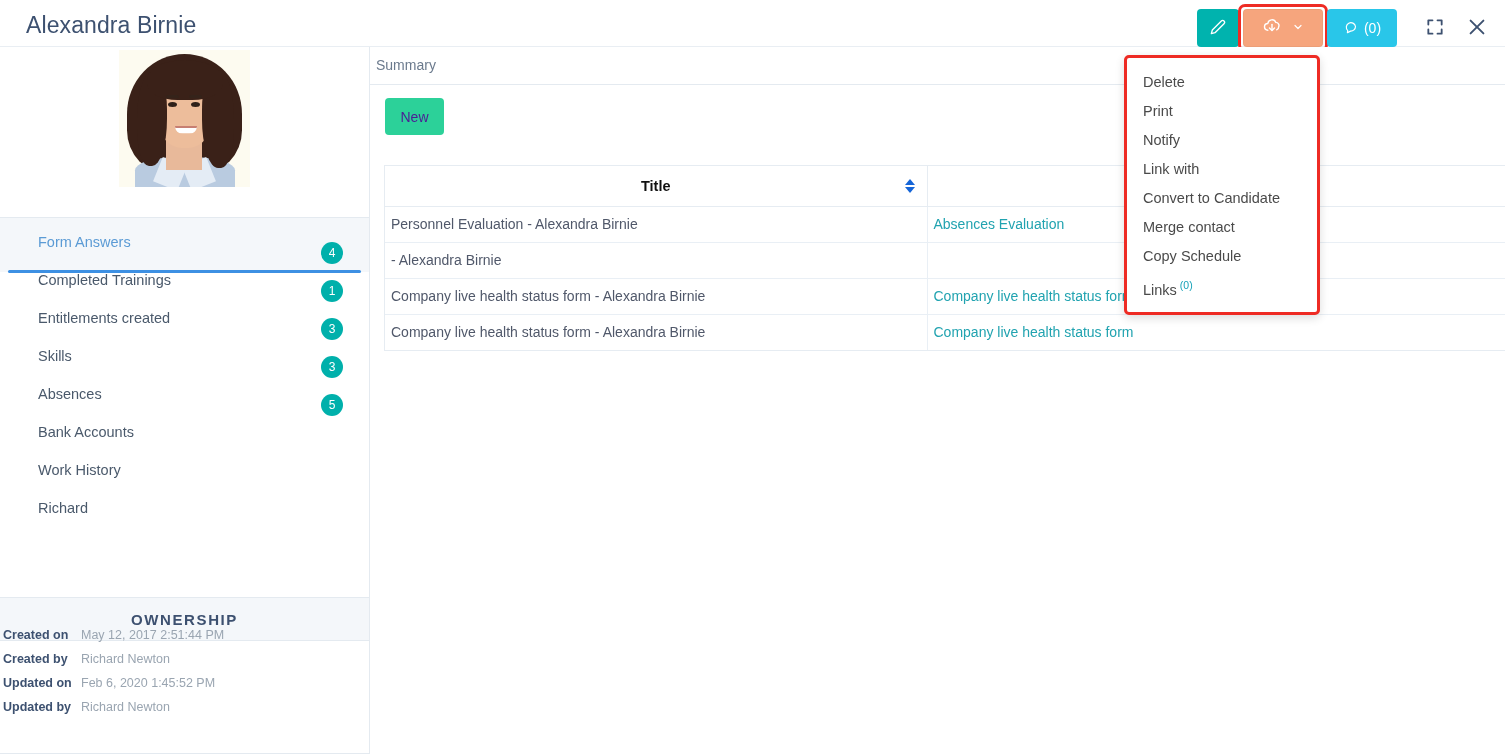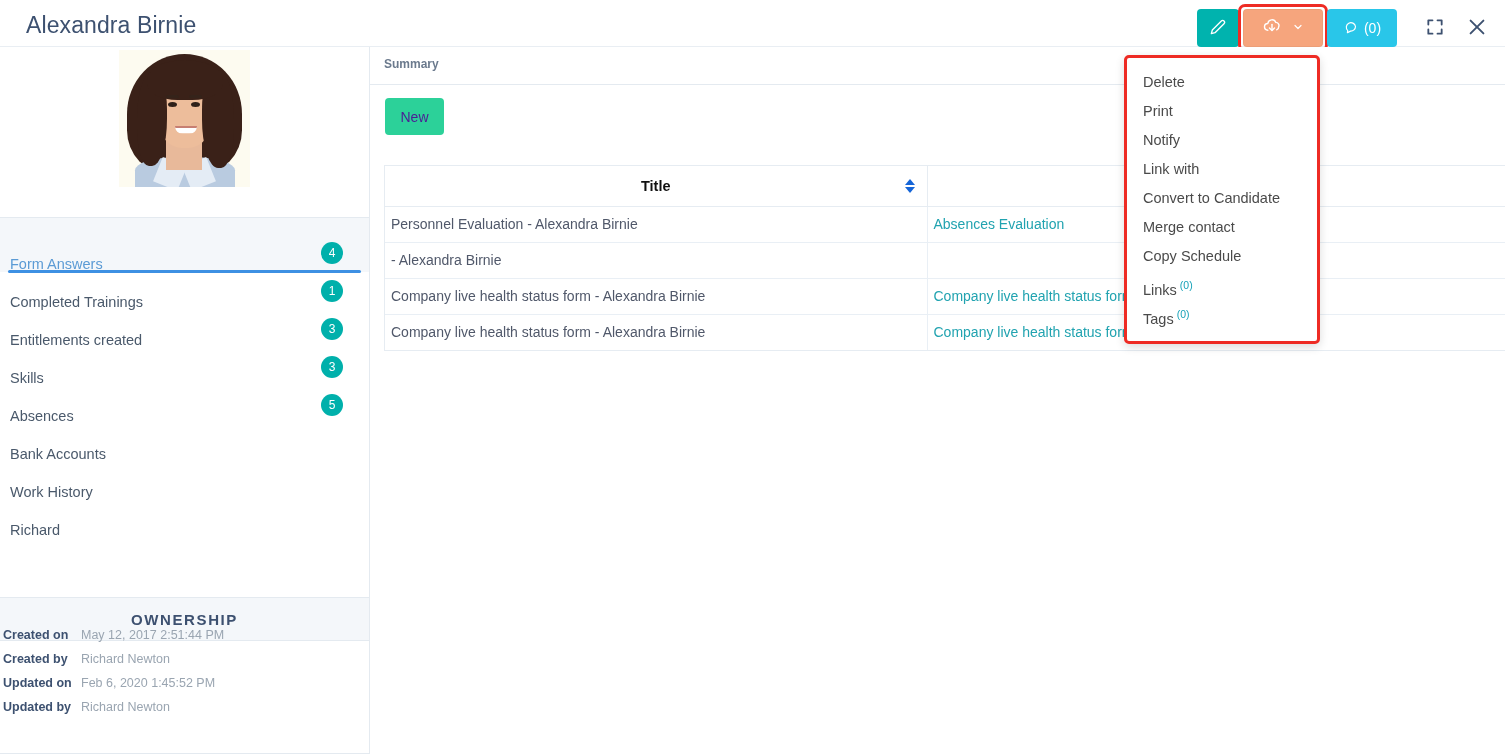--- a/index.html
+++ b/index.html
@@ -98,22 +98,22 @@
 
   .section-head {
     height: 44px; background: #f4f7fa; border-top: 1px solid #e4eaf0; border-bottom: 1px solid #e4eaf0;
     display: flex; align-items: center; justify-content: center;
     font-size: 15px; letter-spacing: 1.6px; color: #3d5170; font-weight: 700; margin-top: 28px;
   }
   #relations-head { position: absolute; top: 142px; left: 0; width: 369px; }
 
   #relations-list { position: absolute; top: 187px; left: 0; width: 369px; }
   .rel-item {
-    position: relative; height: 38px; display: flex; align-items: flex-end;
-    padding: 0 10px; cursor: pointer;
+    position: relative; height: 38px; display: flex; align-items: flex-start;
+    padding: 0 38px; cursor: pointer;
   }
   .rel-label { font-size: 14.5px; color: #4a596b; }
   .rel-item.active { background: #f4f7fa; border-radius: 5px 5px 0 0; }
   .rel-item.active .rel-label { color: #5b9bd5; }
   .rel-item.active::after {
     content: ""; position: absolute; left: 8px; right: 8px; bottom: -1px;
     height: 3px; background: #3d90e3; border-radius: 2px;
   }
   .rel-badge {
     position: absolute; right: 26px; top: 50%; transform: translateY(-50%);
@@ -128,21 +128,21 @@
   .own-key { width: 78px; font-size: 12.5px; color: #3d5170; font-weight: 700; }
   .own-val { font-size: 12.5px; color: #9aa5b1; }
   #sidebar-bottom-rule {
     position: absolute; left: 0; bottom: 0; width: 369px; height: 1px; background: #e4eaf0;
   }
 
   
   #main { position: absolute; left: 370px; top: 47px; width: 1135px; height: 707px; background: #fff; }
   #tabbar { position: absolute; left: 0; top: 0; width: 1135px; height: 38px; border-bottom: 1px solid #e4eaf0; }
   #tab-summary {
-    position: absolute; left: 14px; top: 10px; font-size: 12px; color: #6b7a8d; cursor: pointer; font-weight: bold;
+    position: absolute; left: 6px; top: 10px; font-size: 14px; color: #6b7a8d; cursor: pointer;
   }
   #new-button {
     position: absolute; left: 15px; top: 51px; width: 59px; height: 37px;
     background: #2cd199; color: #4c1d95; border: none; border-radius: 4px;
     font-size: 14px; cursor: pointer; font-family: "Liberation Sans", sans-serif;
   }
   #grid {
     position: absolute; left: 14px; top: 118px; width: 1250px;
     border: 1px solid #e6ecf2; border-collapse: collapse; background: #fff;
   }
@@ -246,23 +246,20 @@
       <span>Convert to Candidate</span>
     </div>
     <div class="menu-item">
       <span>Merge contact</span>
     </div>
     <div class="menu-item">
       <span>Copy Schedule</span>
     </div>
     <div class="menu-item">
       <span>Links</span><span class="menu-count">(0)</span>
-    </div>
-    <div class="menu-item">
-      <span>Tags</span><span class="menu-count">(0)</span>
     </div>
   </div>
 
   <div id="sidebar">
     <div id="photo-zone">
       <div id="avatar">
         <div class="hair-back"></div>
         <div class="shirt"></div>
         <div class="collar-l"></div>
         <div class="collar-r"></div>

